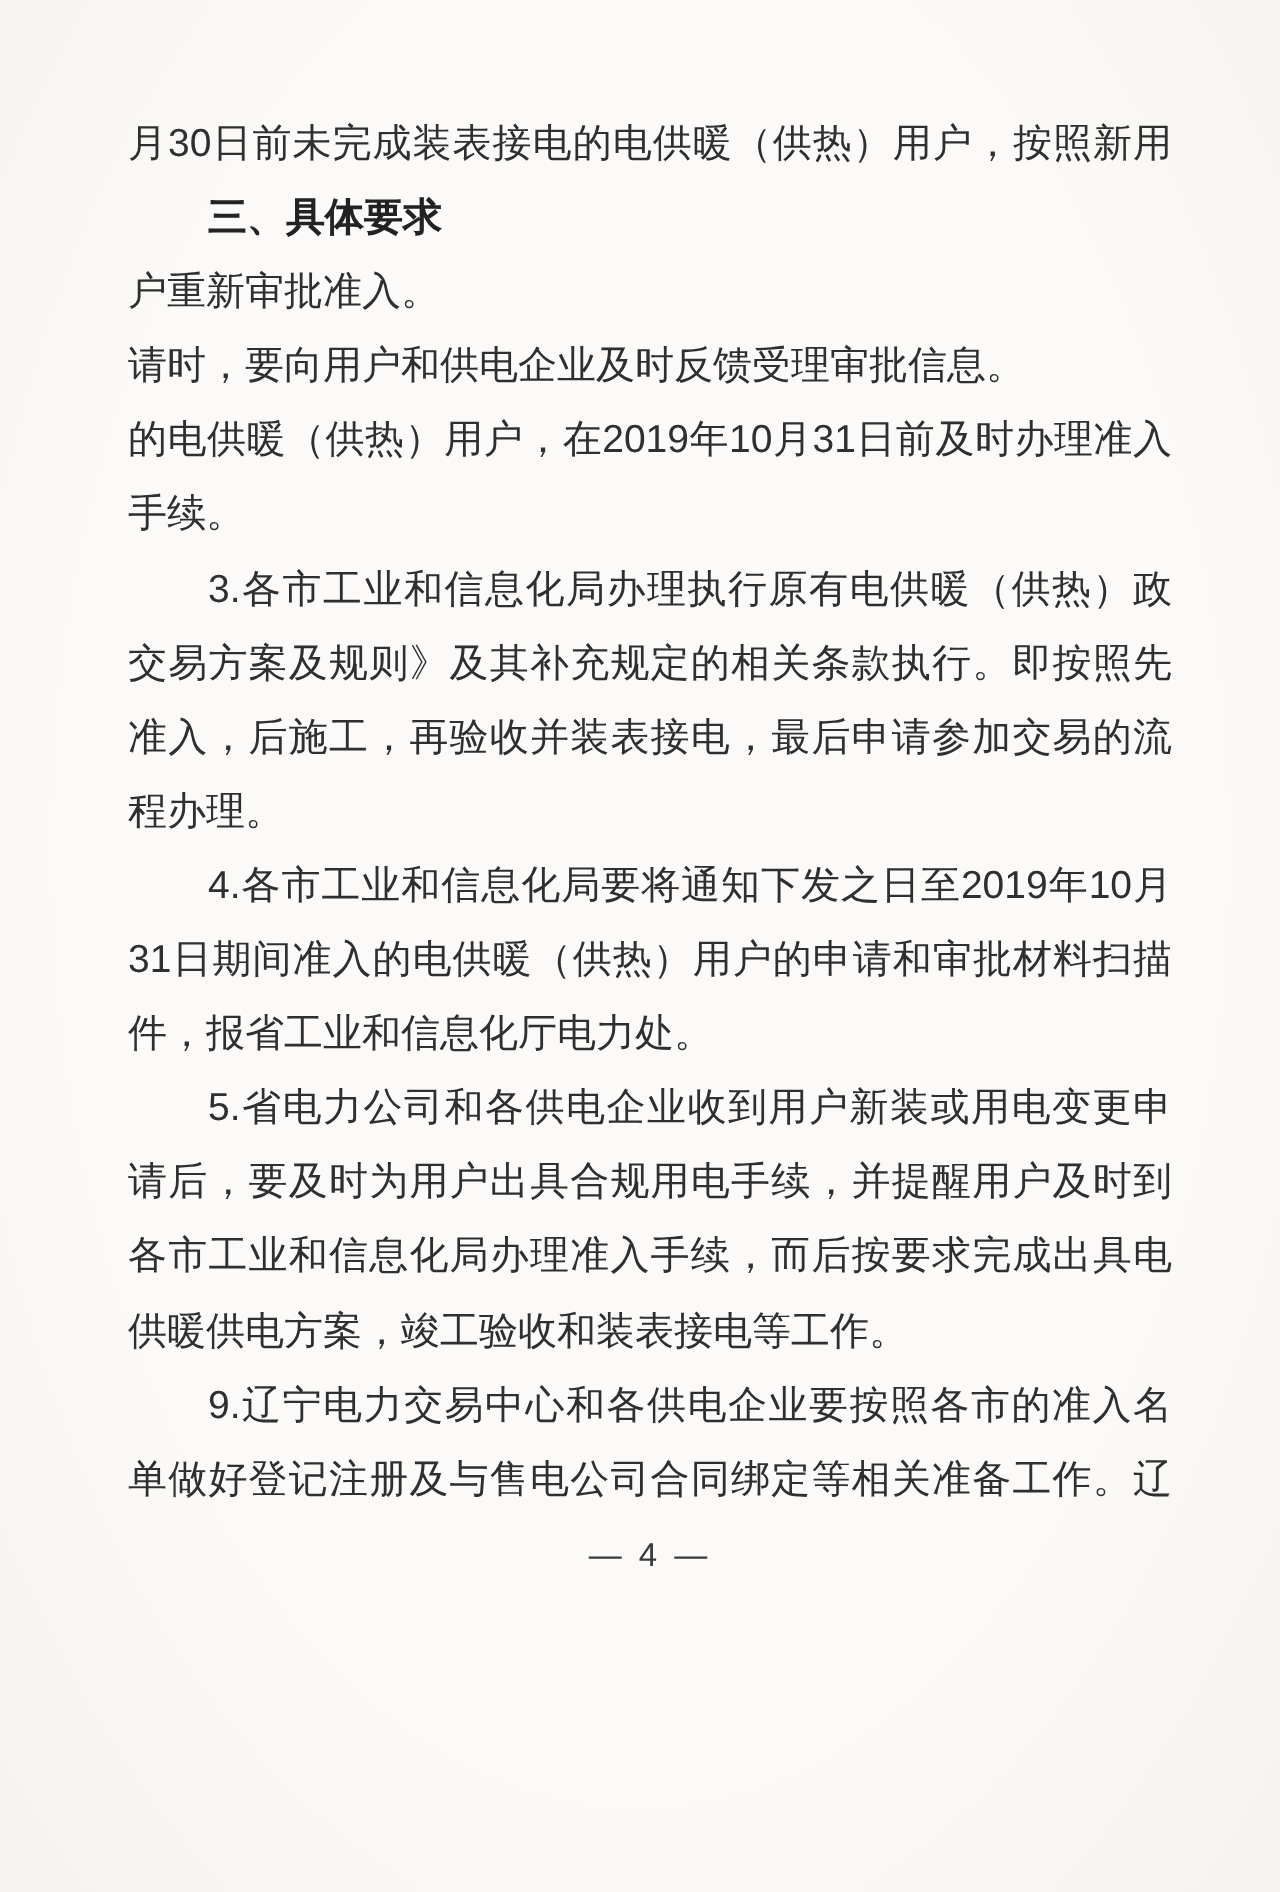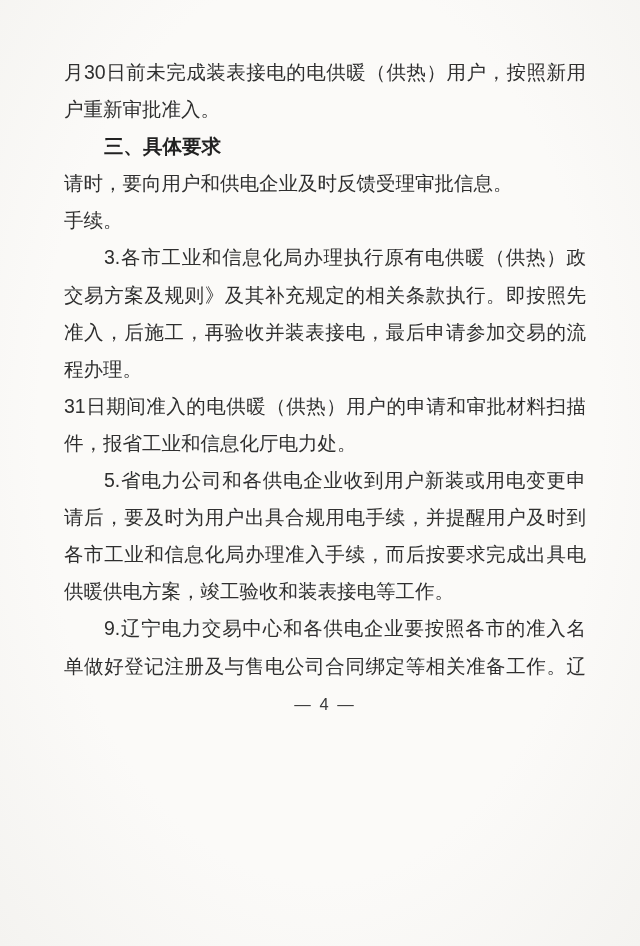--- a/index.html
+++ b/index.html
@@ -52,28 +52,30 @@
     letter-spacing: 2px;
     color: #3a3a3a;
   }
 </style>
 </head>
 <body>
 
 <div class="page">
   <div class="doc">
     <div class="line j">月30日前未完成装表接电的电供暖（供热）用户，按照新用</div>
+    <div class="line ind heading">三、具体要求</div>
     <div class="line">户重新审批准入。</div>
-    <div class="line ind heading">三、具体要求</div>
     <div class="line">请时，要向用户和供电企业及时反馈受理审批信息。</div>
+    <div class="line j">的电供暖（供热）用户，在2019年10月31日前及时办理准入</div>
     <div class="line">手续。</div>
     <div class="line ind j">3.各市工业和信息化局办理执行原有电供暖（供热）政</div>
     <div class="line j">交易方案及规则》及其补充规定的相关条款执行。即按照先</div>
     <div class="line j">准入，后施工，再验收并装表接电，最后申请参加交易的流</div>
     <div class="line">程办理。</div>
+    <div class="line ind j">4.各市工业和信息化局要将通知下发之日至2019年10月</div>
     <div class="line j">31日期间准入的电供暖（供热）用户的申请和审批材料扫描</div>
     <div class="line">件，报省工业和信息化厅电力处。</div>
     <div class="line ind j">5.省电力公司和各供电企业收到用户新装或用电变更申</div>
     <div class="line j">请后，要及时为用户出具合规用电手续，并提醒用户及时到</div>
     <div class="line j">各市工业和信息化局办理准入手续，而后按要求完成出具电</div>
     <div class="line">供暖供电方案，竣工验收和装表接电等工作。</div>
     <div class="line ind j">9.辽宁电力交易中心和各供电企业要按照各市的准入名</div>
     <div class="line j">单做好登记注册及与售电公司合同绑定等相关准备工作。辽</div>
     <div class="page-number">— 4 —</div>
   </div>

